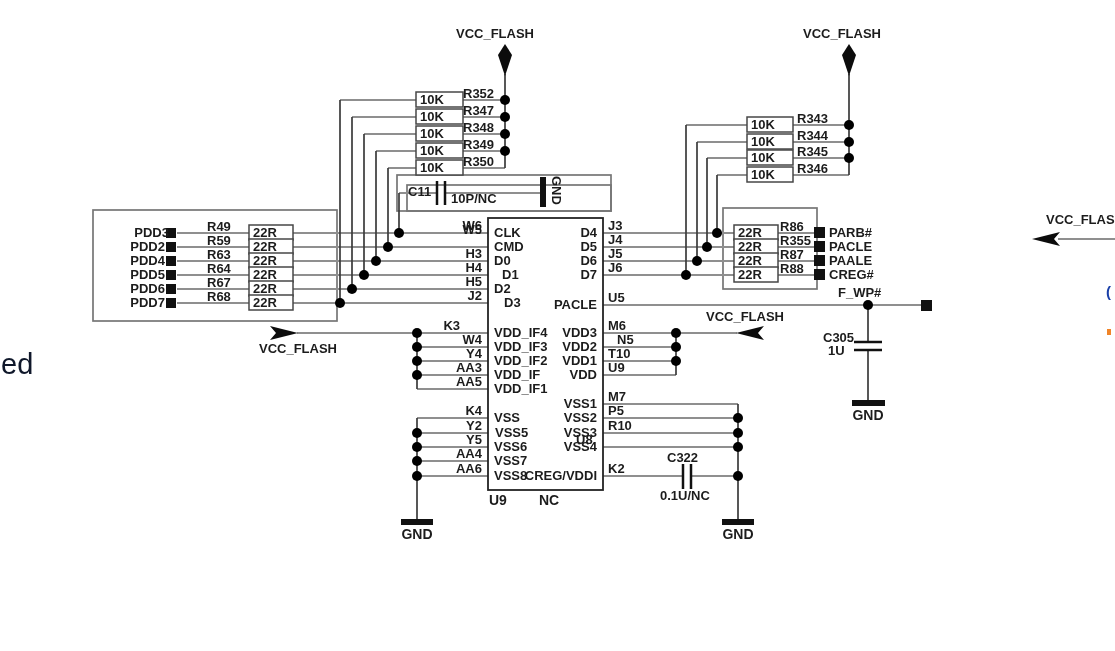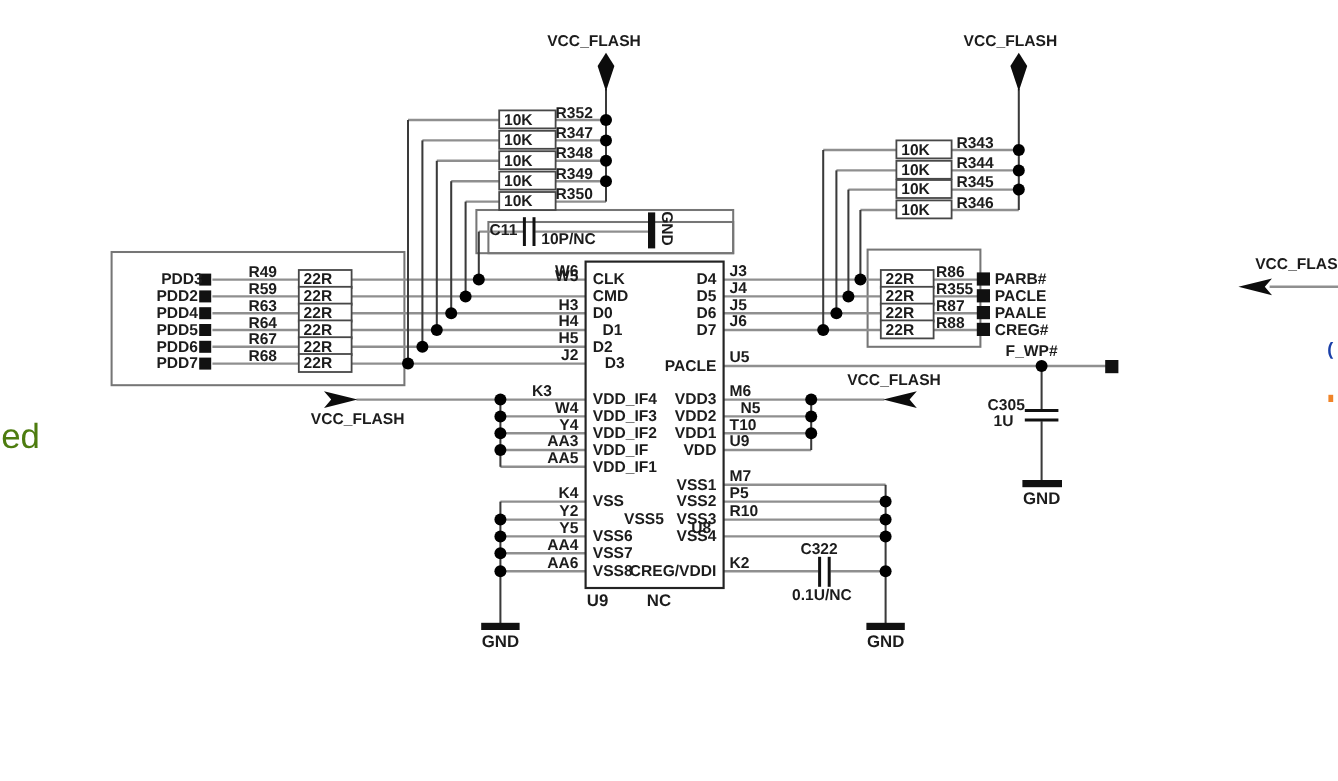--- a/index.html
+++ b/index.html
@@ -6,21 +6,21 @@
   #canvas{position:relative;width:1115px;height:651px;background:#fff;overflow:hidden;
           font-family:"Liberation Sans",sans-serif;}
   svg{position:absolute;left:0;top:0;}
   .lbl{position:absolute;font:bold 13px "Liberation Sans",sans-serif;color:#1c1c1c;
        line-height:14px;white-space:nowrap;}
   .ra{text-align:right;}
   .gndlbl{font-size:14px;text-align:center;width:36px;}
   .rot{transform:rotate(90deg);transform-origin:0 0;}
   .wm{position:absolute;font:bold 26px "Liberation Sans",sans-serif;color:#00C414;
       letter-spacing:1px;white-space:nowrap;}
-  .frag{position:absolute;font-family:"Liberation Sans",sans-serif;color:#4d7c0f;white-space:nowrap;}
+  .frag{position:absolute;font-family:"Liberation Sans",sans-serif;color:#0f172a;white-space:nowrap;}
 </style>
 </head>
 <body>
 
 <div id="canvas">
 
 <svg width="1115" height="651" viewBox="0 0 1115 651">
 
   <g fill="none" stroke="#767676" stroke-width="1.7">
     <rect x="93" y="210" width="244" height="111"></rect>
@@ -303,21 +303,21 @@
 <div class="lbl" style="left:494px;top:254px">D0</div>
 <div class="lbl" style="left:502px;top:268px">D1</div>
 <div class="lbl" style="left:494px;top:282px">D2</div>
 <div class="lbl" style="left:504px;top:296px">D3</div>
 <div class="lbl" style="left:494px;top:326px">VDD_IF4</div>
 <div class="lbl" style="left:494px;top:340px">VDD_IF3</div>
 <div class="lbl" style="left:494px;top:354px">VDD_IF2</div>
 <div class="lbl" style="left:494px;top:368px">VDD_IF</div>
 <div class="lbl" style="left:494px;top:382px">VDD_IF1</div>
 <div class="lbl" style="left:494px;top:411px">VSS</div>
-<div class="lbl" style="left:520px;top:426px">VSS5</div>
+<div class="lbl" style="left:495px;top:426px">VSS5</div>
 <div class="lbl" style="left:494px;top:440px">VSS6</div>
 <div class="lbl" style="left:494px;top:454px">VSS7</div>
 <div class="lbl" style="left:494px;top:469px">VSS8</div>
 
 <div class="lbl ra" style="left:494px;top:226px;width:103px">D4</div>
 <div class="lbl ra" style="left:494px;top:240px;width:103px">D5</div>
 <div class="lbl ra" style="left:494px;top:254px;width:103px">D6</div>
 <div class="lbl ra" style="left:494px;top:268px;width:103px">D7</div>
 <div class="lbl ra" style="left:494px;top:298px;width:103px">PACLE</div>
 <div class="lbl ra" style="left:494px;top:326px;width:103px">VDD3</div>

